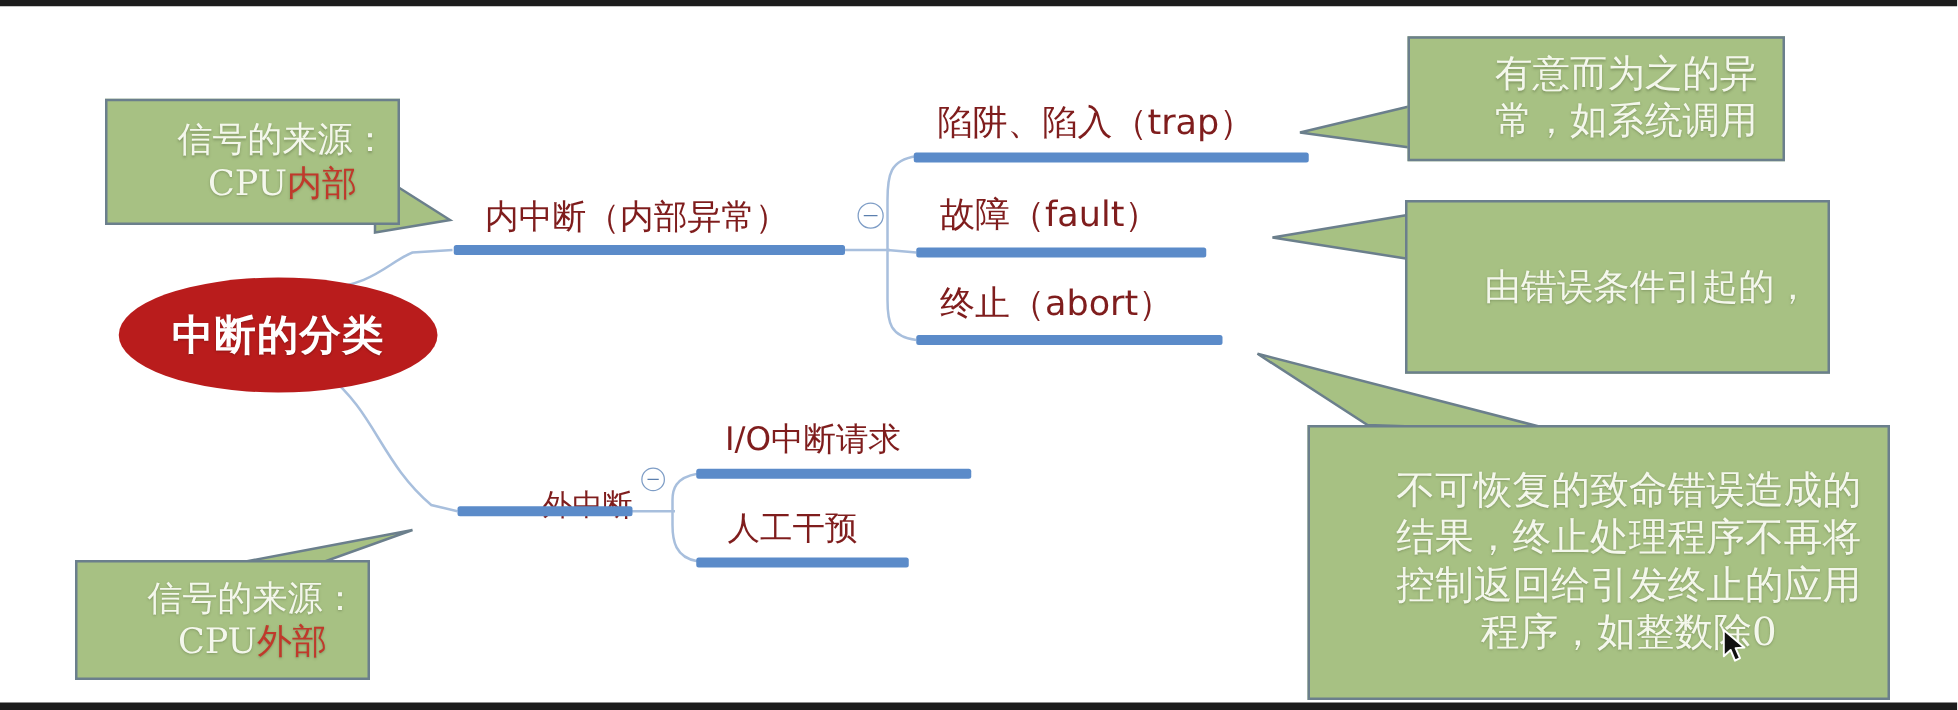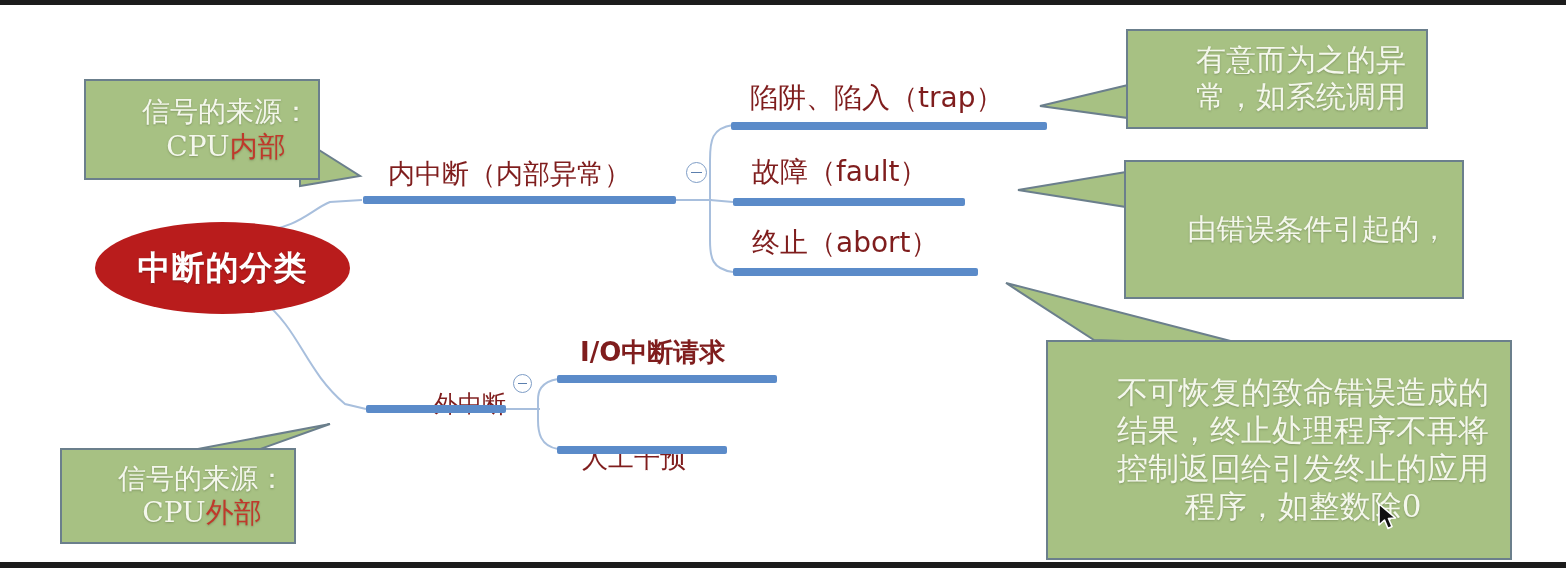--- a/index.html
+++ b/index.html
@@ -173,24 +173,24 @@
   <div class="node-label" style="left:752px; top:158px; font-size:28px;">故障（fault）</div>
   <div class="bar" style="left:733px; top:198px; width:232px; height:8px;"></div>
 
   <div class="node-label" style="left:752px; top:229px; font-size:28px;">终止（abort）</div>
   <div class="bar" style="left:733px; top:268px; width:245px; height:8px;"></div>
 
   <div class="node-label" style="left:388px; top:392px; font-size:24px;margin-left:46px;">外中断</div>
   <div class="bar" style="left:366px; top:405px; width:140px; height:8px;"></div>
   <div class="collapse-toggle" style="left:513px; top:374px; width:19px; height:19px;"></div>
 
-  <div class="node-label" style="left:580px; top:339px; font-size:26px;font-weight:bold;">I/O中断请求</div>
+  <div class="node-label" style="left:580px; top:339px; font-size:26px;">I/O中断请求</div>
   <div class="bar" style="left:557px; top:375px; width:220px; height:8px;"></div>
 
-  <div class="node-label" style="left:582px; top:410px; font-size:26px;margin-top:35px;">人工干预</div>
+  <div class="node-label" style="left:582px; top:410px; font-size:26px;">人工干预</div>
   <div class="bar" style="left:557px; top:446px; width:170px; height:8px;"></div>
 
   <div class="callout src" style="left:84px; top:79px; width:236px; height:101px; font-size:28px;">
     <div class="line">信号的来源：</div>
     <div class="line">
       <span>CPU</span><span class="accent">内部</span>
     </div>
   </div>
 
   <div class="callout src" style="left:60px; top:448px; width:236px; height:96px; font-size:28px;">

